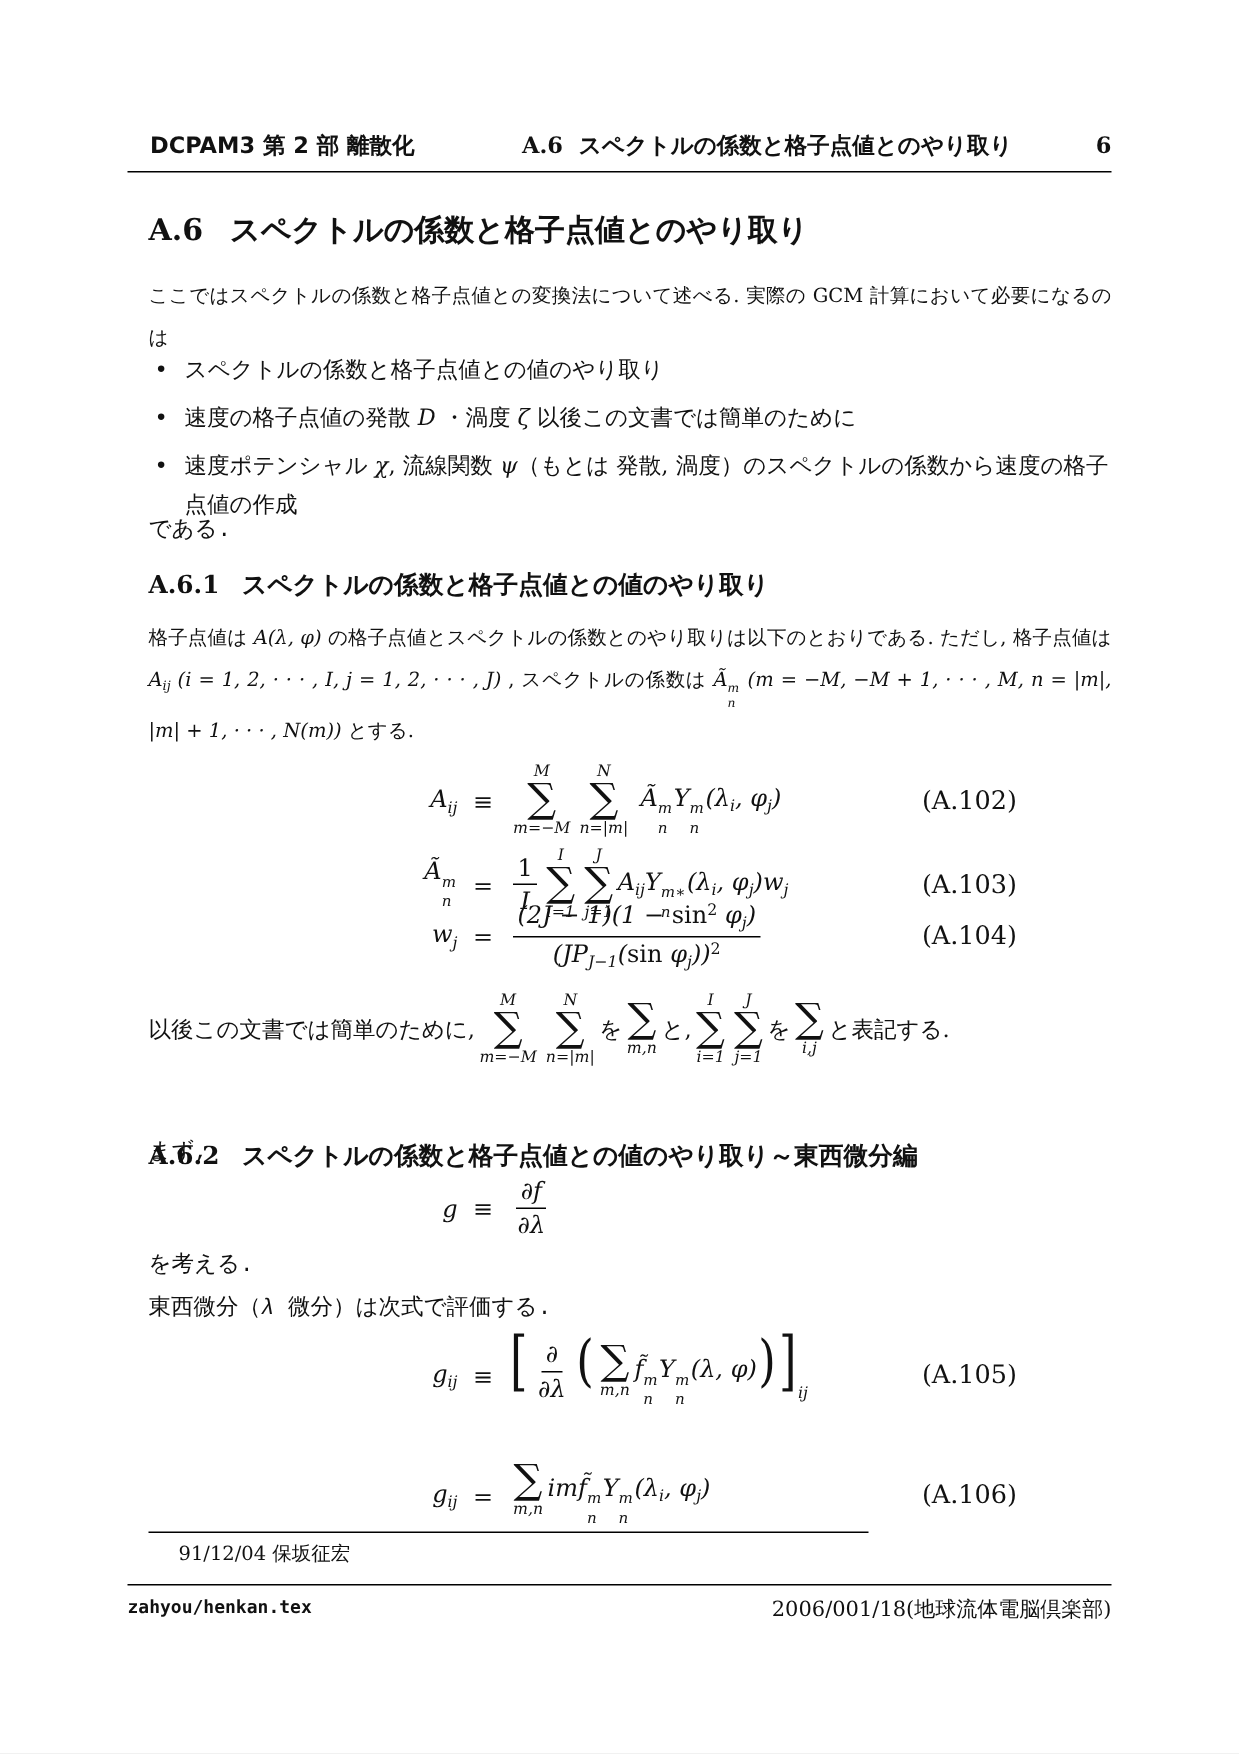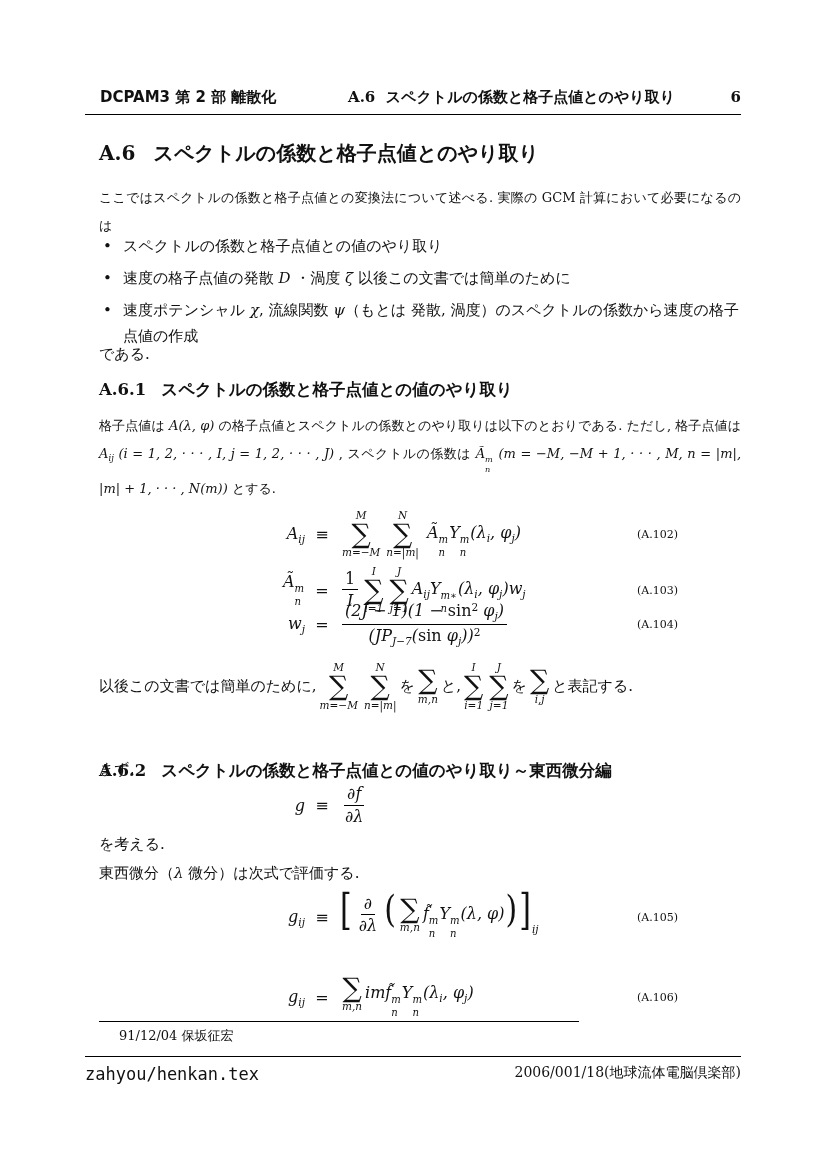--- a/index.html
+++ b/index.html
@@ -17,21 +17,21 @@
 
   
   .sechead { left:99px; font-weight:bold; white-space:nowrap; }
   .sechead .no { font-size:20px; margin-right:18px; }
   .sechead .ti { font-size:20px; font-family:"DejaVu Sans","Liberation Sans",sans-serif; }
   .subhead .no { font-size:16.5px; margin-right:15px; }
   .subhead .ti { font-size:16.5px; font-family:"DejaVu Sans","Liberation Sans",sans-serif; }
 
   
   .para { left:99px; width:642px; font-size:13px; line-height:28px; text-align:justify; }
-  .plain { left:99px; font-size:15px; line-height:22px; }
+  .plain { left:99px; font-size:15px; line-height:22px;font-family:Liberation Mono, monospace; }
   .mi { font-style:italic; }
   .mr { font-style:normal; }
 
   
   .bl { left:99px; width:640px; }
   .li { display:flex; margin-bottom:6px; }
   .bu { width:20px; text-align:left; padding-left:4px; line-height:26px; font-size:15px; }
   .bt { flex:1; font-size:15px; line-height:26px; }
 
   
@@ -56,31 +56,31 @@
   .dl { display:inline-block; font-style:normal; font-size:30px; line-height:1; margin:0 1px; }
   .dpar { transform:scaleY(1.25); }
   .dbr  { transform:scaleY(1.45); }
 
   
   .eq { position:absolute; left:99px; width:640px; display:flex; align-items:center; font-size:16px; }
   .eq .lhs { width:206px; text-align:right; white-space:nowrap; }
   .eq .rel { width:34px; text-align:center; font-style:normal; }
   .eq .rhs { flex:1; text-align:left; white-space:nowrap; }
   .eq .eqnum { position:absolute; right:61px; top:50%; transform:translateY(-50%);
-               font-style:normal; font-size:11px; }
+               font-style:normal; font-size:17px; }
 
   
   .sumpara { left:99px; width:642px; display:flex; align-items:center; font-size:15px; white-space:nowrap; }
 
   
   .footnote { left:99px; width:480px; border-top:1px solid #000; padding-top:5px; font-size:13px; }
   .footnote .fn-text { margin-left:20px; }
   .pagefoot { left:85px; width:656px; border-top:1px solid #000; padding-top:7px;
               display:flex; font-size:14px; }
-  .pf-left { font-family:"DejaVu Sans Mono","Liberation Mono",monospace; font-size:17px; }
+  .pf-left { font-family:"DejaVu Sans Mono","Liberation Mono",monospace; font-size:12px;font-weight:bold; }
   .pf-right{ margin-left:auto; }
 </style>
 </head>
 <body>
 
 <div class="page">
 
   <div class="pagehead">
     <span class="ph-left headjp">DCPAM3 第 2 部 離散化</span>
     <span class="ph-center"><span>A.6</span>&nbsp;&nbsp;<span class="jp">スペクトルの係数と格子点値とのやり取り</span></span>
@@ -162,21 +162,21 @@
           <span>n</span>
         </span><span class="mi">(λ</span><span class="sb">i</span><span class="mi">, φ</span><span class="sb">j</span><span class="mi">)</span><span class="mi">w</span><span class="sb">j</span></span>
     <span class="eqnum">(A.103)</span>
   </div>
 
   <div class="eq" style="top:599px;height:50px;">
     <span class="lhs"><span class="mi">w</span><span class="sb">j</span></span>
     <span class="rel">=</span>
     <span class="rhs"><span class="frac">
           <span class="fnum"><span class="mi">(2J − 1)(1 − </span><span class="mr">sin</span><span class="sp" style="font-style:normal;">2</span><span class="mi"> φ</span><span class="sb">j</span><span class="mi">)</span></span>
-          <span class="fden"><span class="mi">(JP</span><span class="sb">J−7</span><span class="mi">(</span><span class="mr">sin</span><span class="mi"> φ</span><span class="sb">j</span><span class="mi">))</span><span class="sp" style="font-style:normal;">2</span></span>
+          <span class="fden"><span class="mi">(JP</span><span class="sb">J−1</span><span class="mi">(</span><span class="mr">sin</span><span class="mi"> φ</span><span class="sb">j</span><span class="mi">))</span><span class="sp" style="font-style:normal;">2</span></span>
         </span></span>
     <span class="eqnum">(A.104)</span>
   </div>
 
   <div class="abs sumpara" style="top:658px;height:56px;">
     <span>以後この文書では簡単のために, </span>
       <span class="bigsum">
         <span class="lim">M</span>
         <span class="sig">∑</span>
         <span class="lim">m=−M</span>

